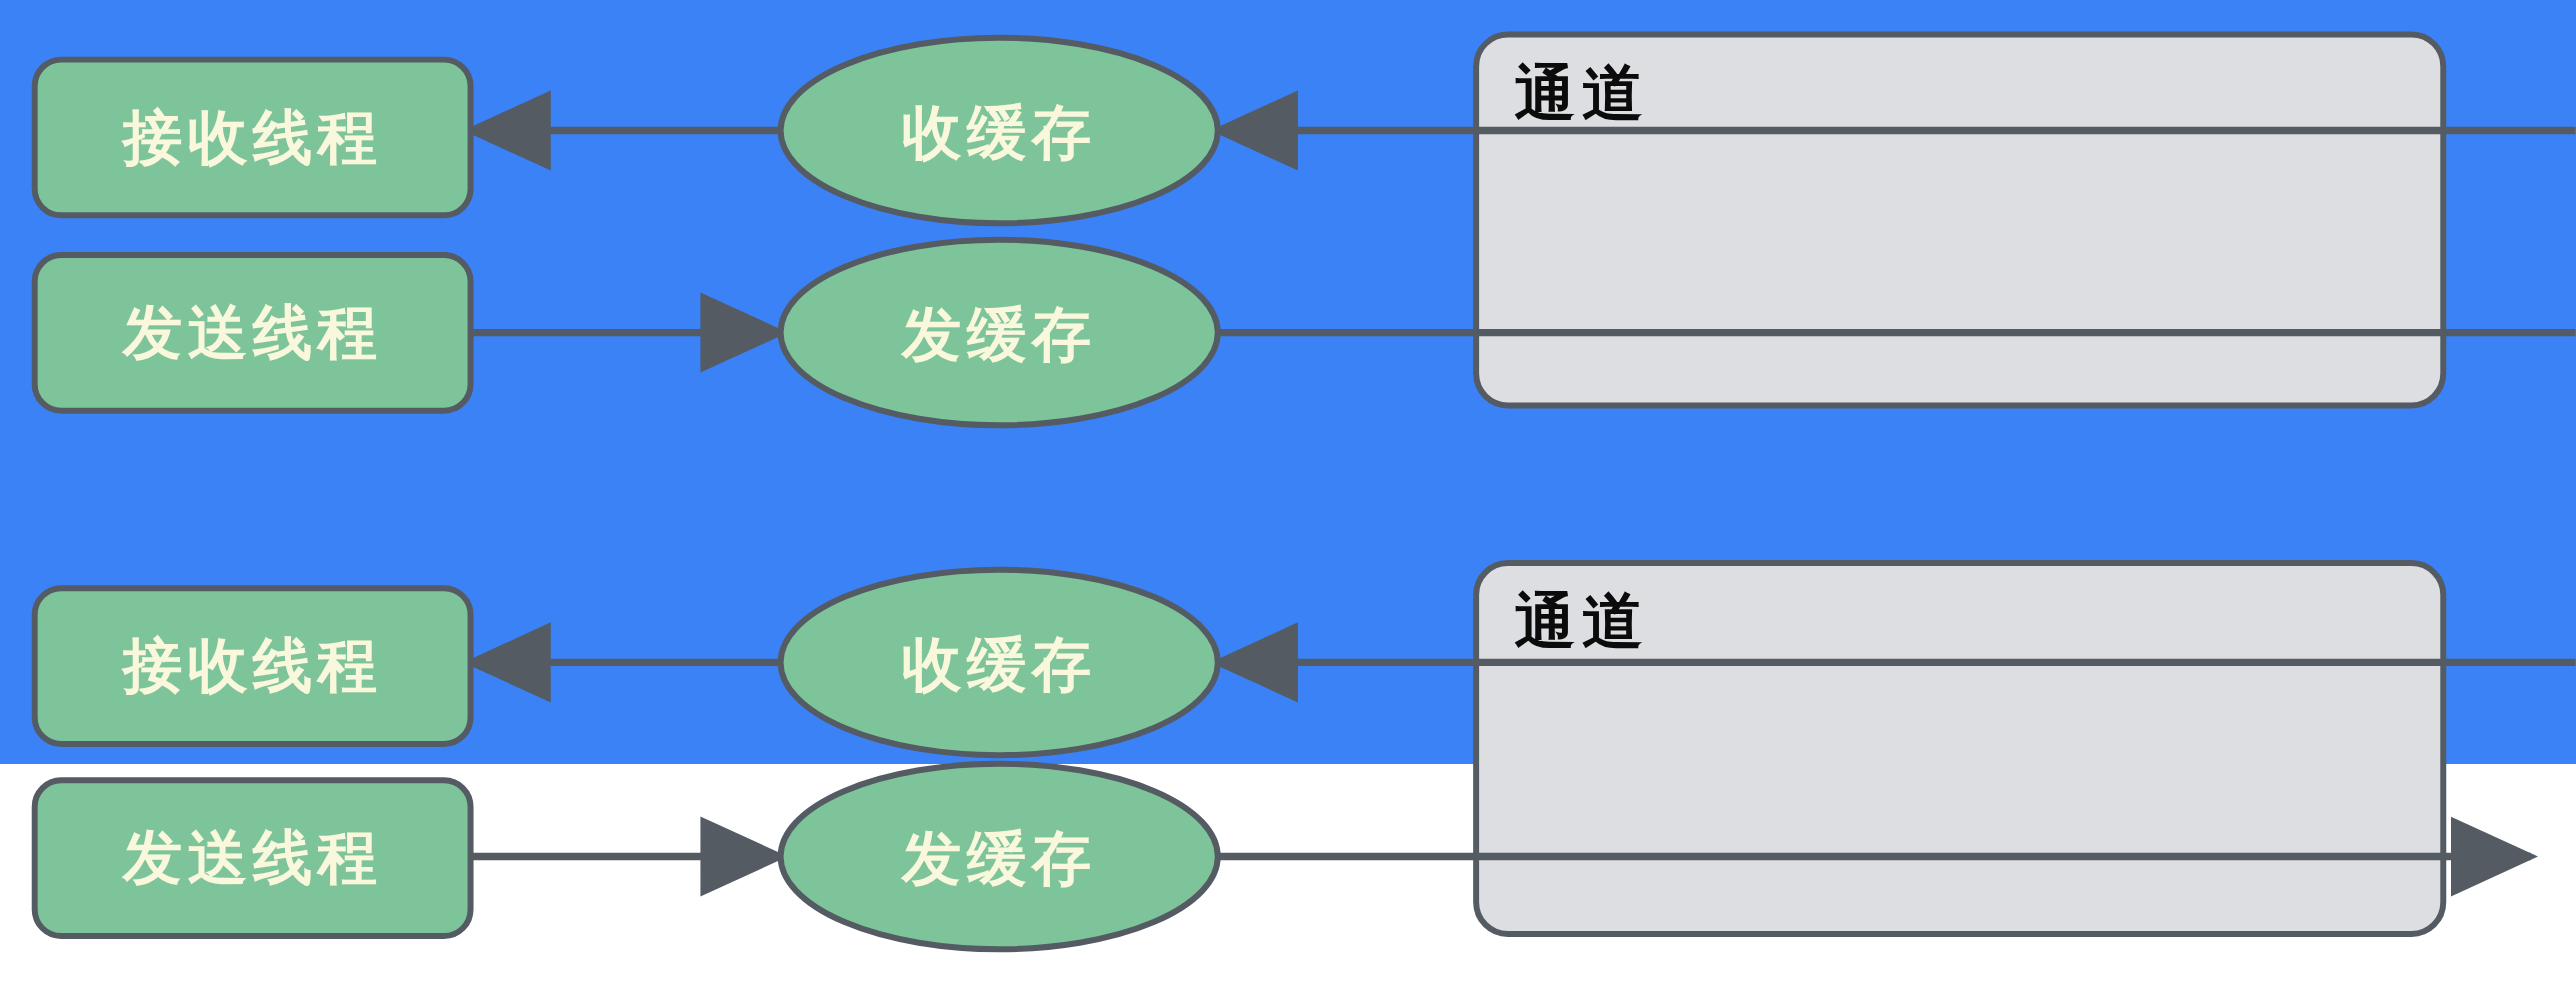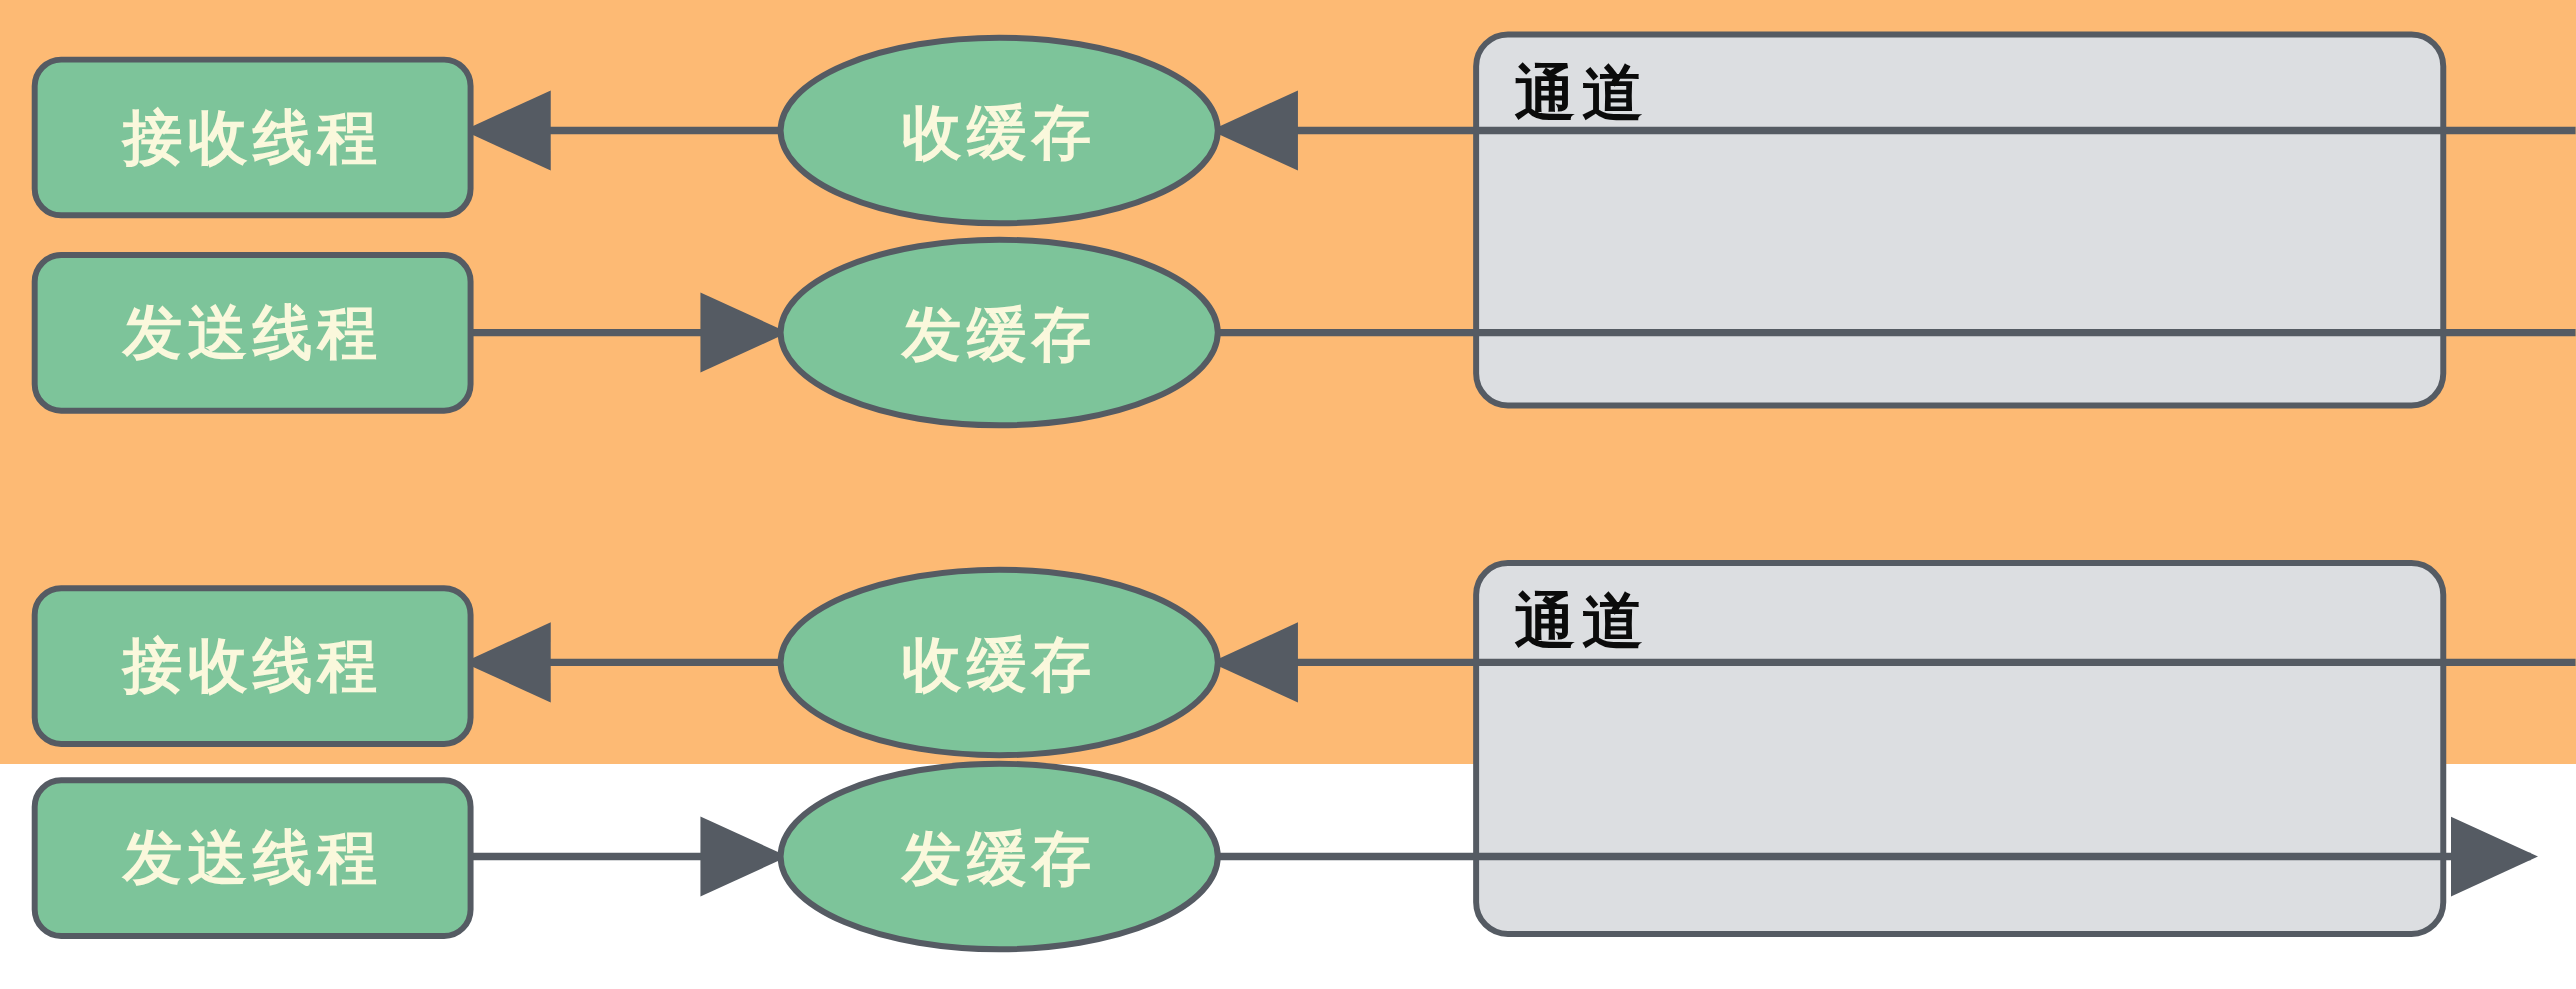--- a/index.html
+++ b/index.html
@@ -10,21 +10,21 @@
   body {
     width: 2576px;
     height: 989px;
     font-family: "Liberation Sans", sans-serif;
     overflow: hidden;
   }
   #canvas {
     position: relative;
     width: 2576px;
     height: 764px;
-    background: #fdba74;
+    background: #3b82f6;
   }
   #diagram-svg {
     position: absolute;
     left: 0;
     top: 0;
     width: 2576px;
     height: 989px;
     display: block;
   }
   .node-label {

